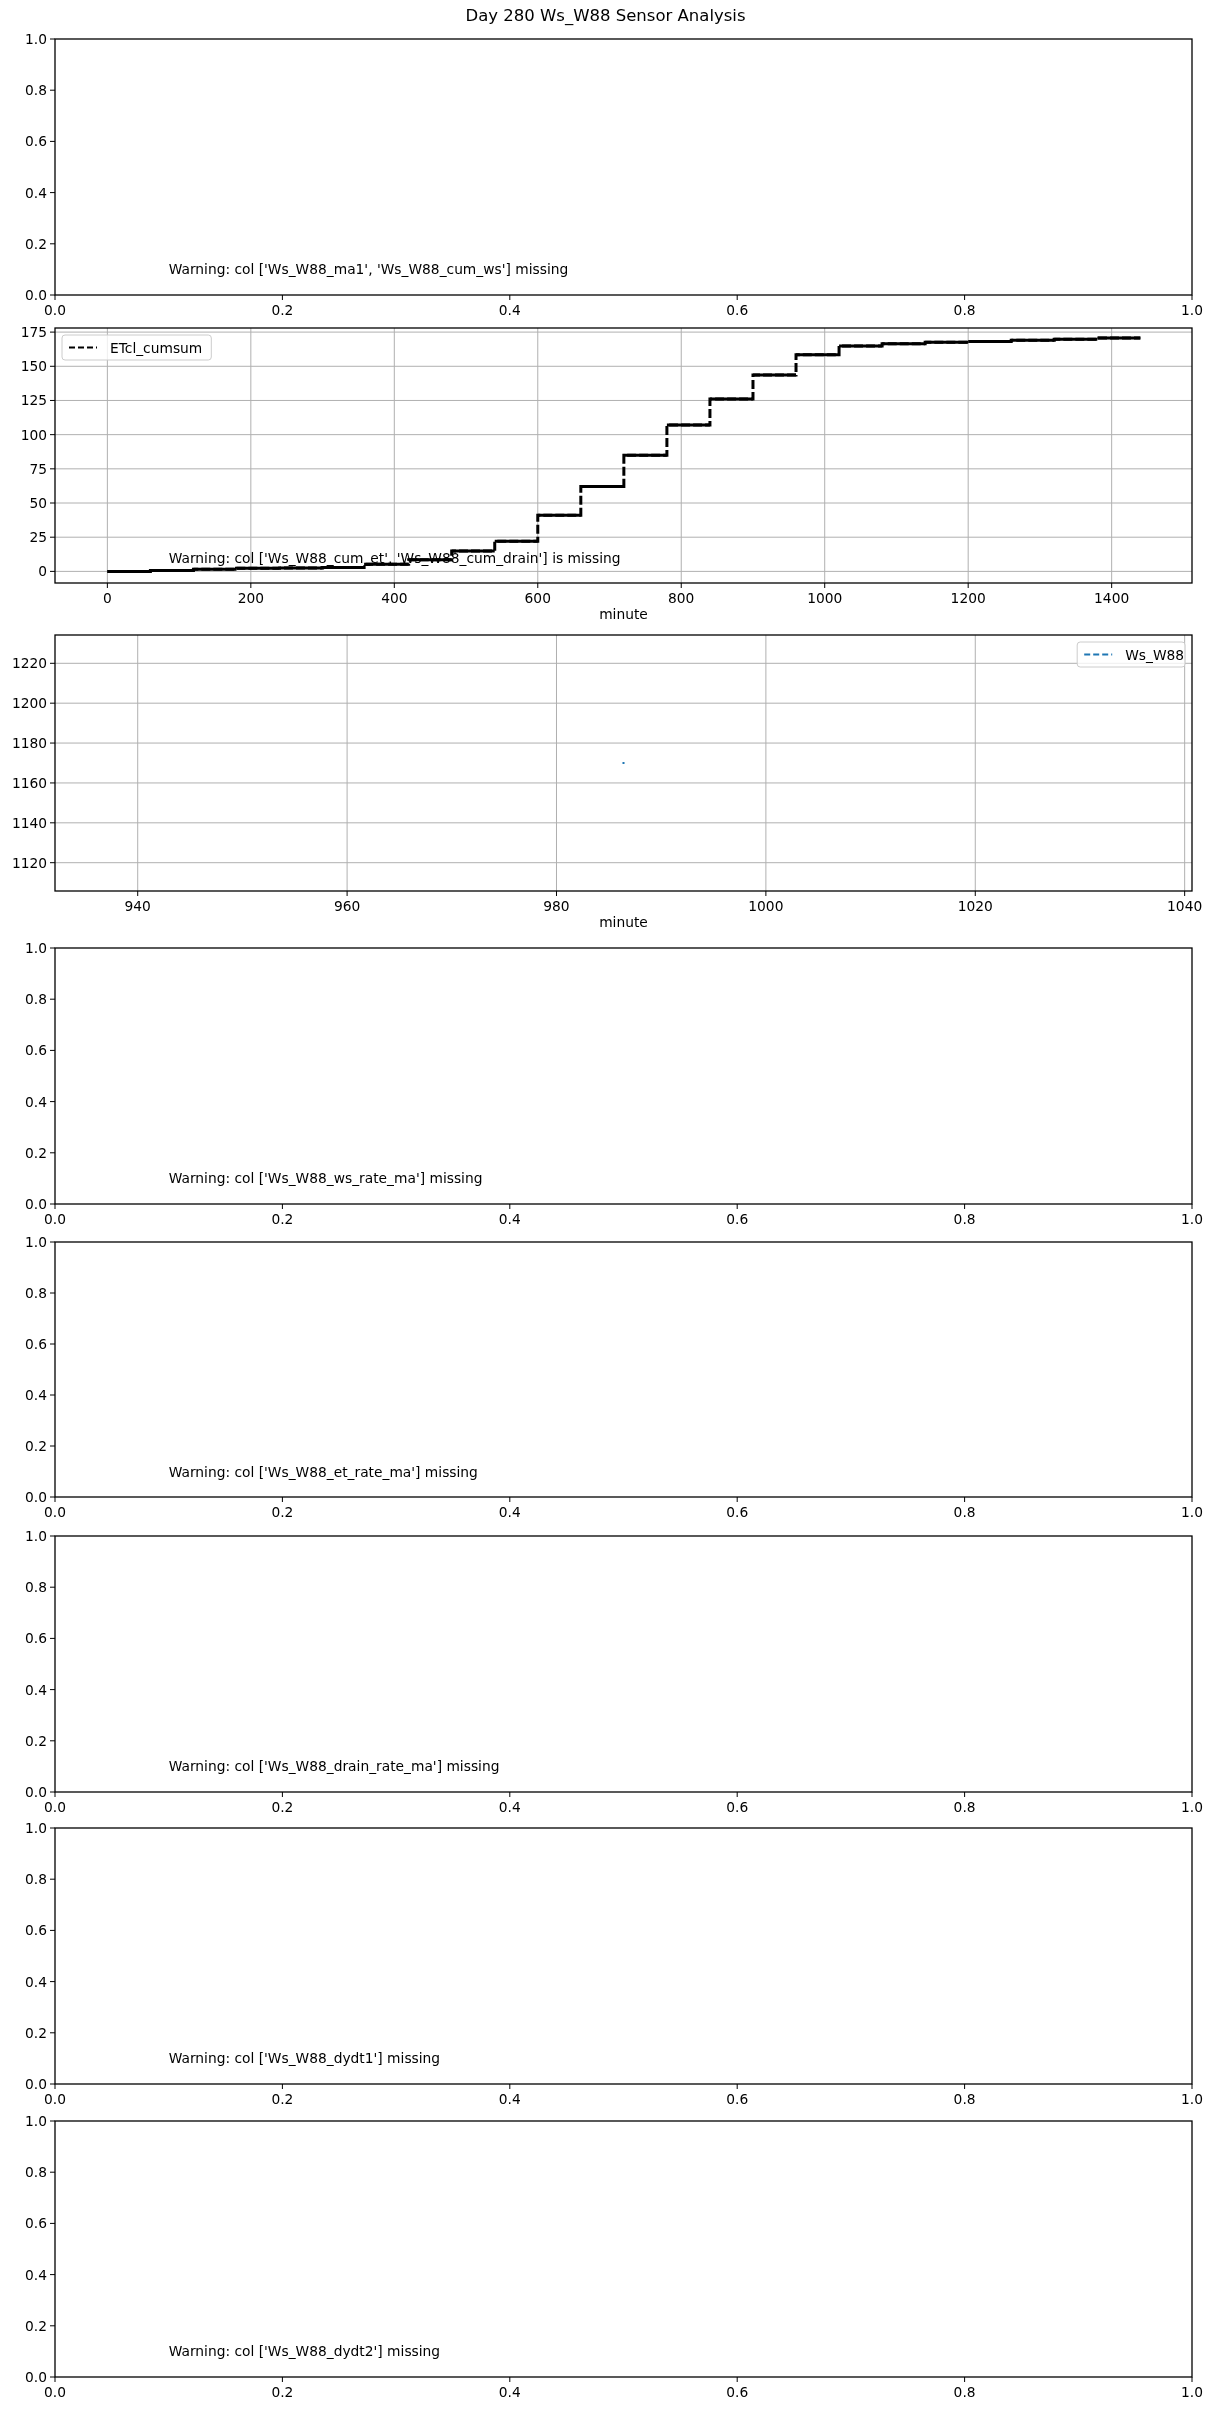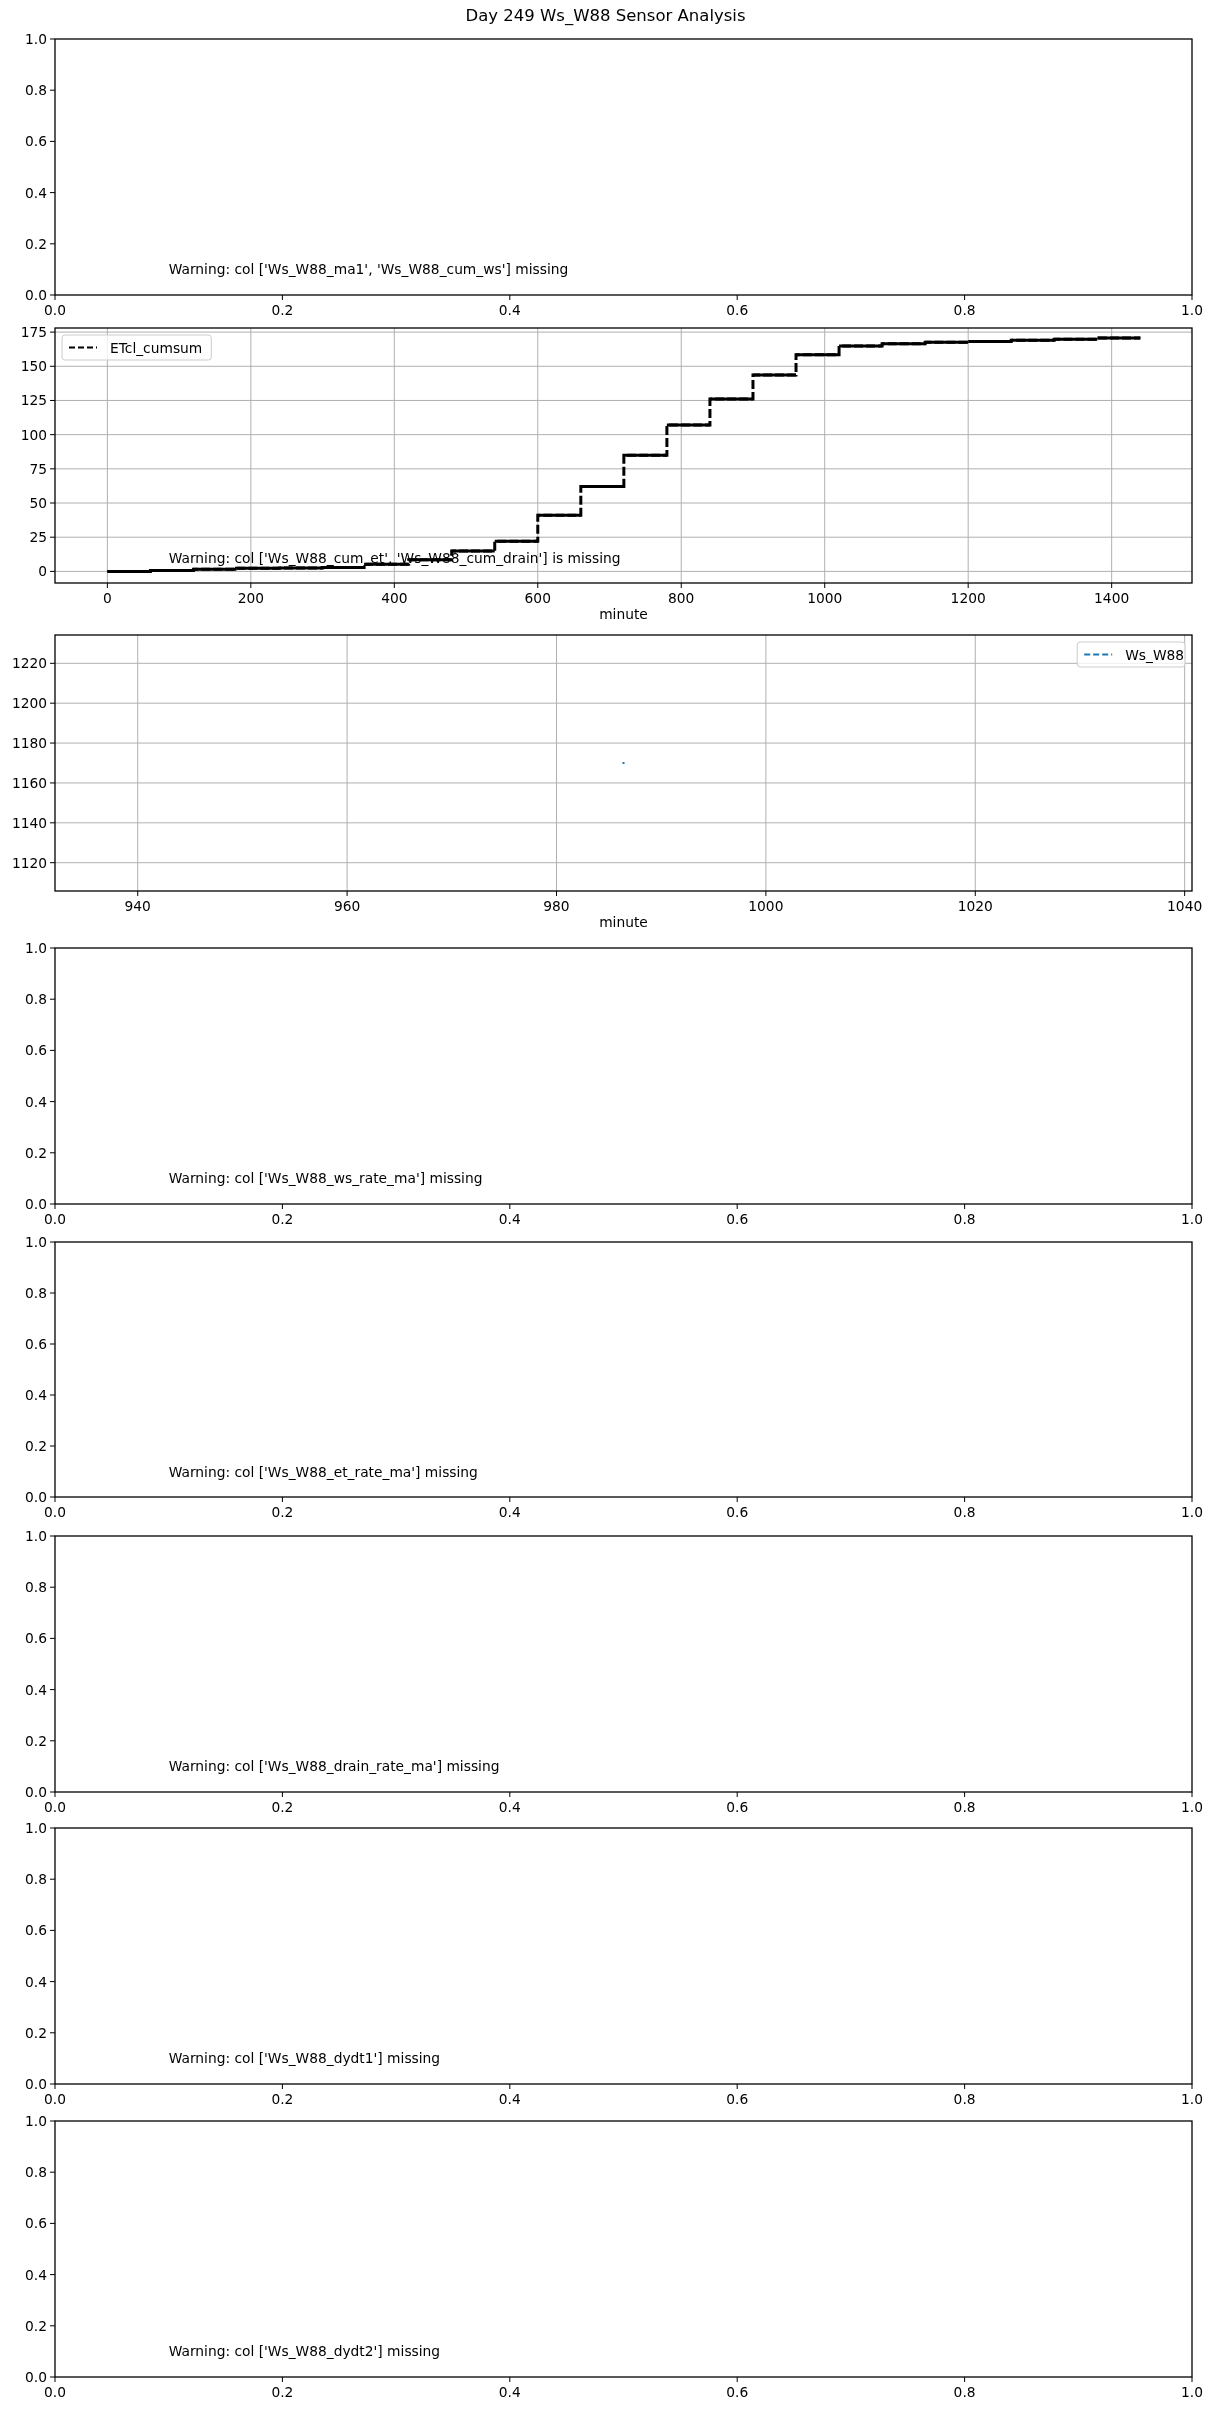--- a/index.html
+++ b/index.html
@@ -6,21 +6,21 @@
   body { width: 1211px; height: 2411px; position: relative; overflow: hidden;
          font-family: "DejaVu Sans", sans-serif; color: #000; }
   #fig-title { position: absolute; left: 0; width: 1211px; top: 6px; text-align: center;
                font-size: 16.5px; }
   svg#figure { position: absolute; left: 0; top: 0; }
   svg text { font-family: "DejaVu Sans", sans-serif; font-size: 13.8px; fill: #000; }
 </style>
 </head>
 <body>
 
-<div id="fig-title">Day 249 Ws_W88 Sensor Analysis</div>
+<div id="fig-title">Day 280 Ws_W88 Sensor Analysis</div>
 
 <svg id="figure" width="1211" height="2411" viewBox="0 0 1211 2411" xmlns="http://www.w3.org/2000/svg">
     <g>
       <clipPath id="clip0">
         <rect x="55" y="39" width="1137" height="256"></rect>
       </clipPath>
       <g clip-path="url(#clip0)"></g>
       <rect x="55" y="39" width="1137" height="256" fill="none" stroke="#000000" stroke-width="1.3"></rect>
       <g>
         <line x1="55" x2="55" y1="295" y2="300" stroke="#000000" stroke-width="1"></line>

